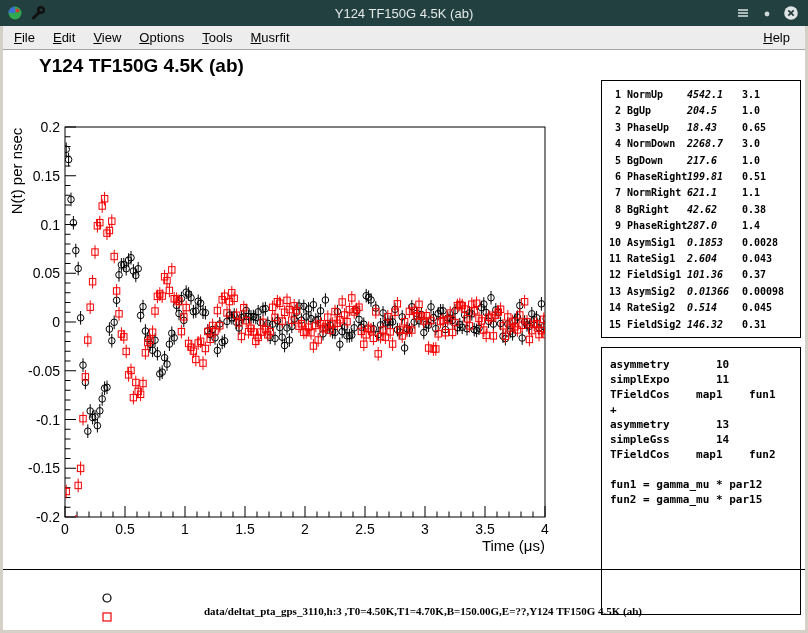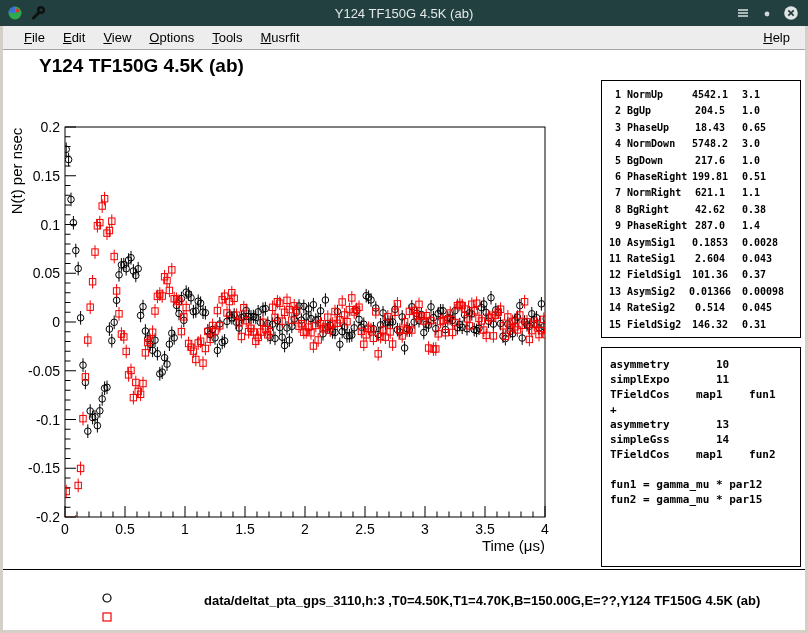--- a/index.html
+++ b/index.html
@@ -11,48 +11,48 @@
   #titlebar .tb-icon{width:16px;height:16px;margin-left:7px;display:inline-block;}
   #tb-title{position:absolute;left:0;right:0;text-align:center;font-size:13px;color:#e4e8e8;
             pointer-events:none;}
   #tb-controls{margin-left:auto;display:flex;align-items:center;gap:8px;margin-right:9px;}
   #tb-controls .tb-btn{width:16px;height:16px;cursor:pointer;}
   
   #frame{position:absolute;top:26px;left:0;right:0;bottom:0;border:3px solid #d4d0c8;
          border-top:none;background:#fff;}
   
   #menubar{position:absolute;top:0;left:0;right:0;height:23px;background:#ededed;
-           border-bottom:1px solid #a5a5a5;display:flex;align-items:center;padding-left:12px;
+           border-bottom:1px solid #a5a5a5;display:flex;align-items:center;padding-left:2px;
            font-size:13px;color:#000;}
   .menu-item{padding:3px 9px;cursor:default;}
   #menu-help{margin-left:auto;margin-right:6px;}
   
   #canvas{position:absolute;top:24px;left:0;right:0;bottom:0;background:#fff;}
   #pad-title{position:absolute;left:36px;top:5px;font-size:19px;font-weight:bold;color:#000;}
   #plot-svg{position:absolute;left:0;top:0;width:600px;height:520px;
             font-family:"Liberation Sans",sans-serif;}
   
   .pbox{position:absolute;left:598px;width:200px;border:1px solid #000;background:#fff;
         box-sizing:border-box;}
   #param-box{top:30px;height:258px;padding-top:6px;}
   .prow{display:flex;font:bold 10px "DejaVu Sans Mono",monospace;line-height:16.4px;
         padding-left:6px;white-space:pre;}
   .p-idx{width:13px;text-align:right;}
   .p-name{margin-left:6px;width:60px;}
-  .p-val{width:46px;text-align:center;}
+  .p-val{width:46px;text-align:left;font-style:italic;}
   .p-err{margin-left:9px;}
-  #theory-box{top:297px;height:220px;margin:0;padding:9px 0 0 8px;
+  #theory-box{top:297px;height:268px;margin:0;padding:9px 0 0 8px;
               font:bold 11px "DejaVu Sans Mono",monospace;line-height:15px;color:#000;}
   
   #footer-sep{position:absolute;left:0;right:0;top:519px;height:0;border-top:1px solid #000;}
   #fit-status{position:absolute;left:13px;top:524px;font-weight:bold;font-size:10px;color:#000;}
   .legend-row{position:absolute;left:0;right:0;height:16px;}
   .legend-row svg{position:absolute;left:97px;top:0;}
-  .legend-row .legend-text{position:absolute;left:201px;top:2px;font-weight:bold;
-                           font-size:13px;color:#000;}
+  .legend-row .legend-text{position:absolute;left:201px;top:14px;font-weight:bold;
+                           font-size:11px;color:#000;font-family:Liberation Serif, serif;}
   u{text-decoration:underline;}
 </style>
 </head>
 <body>
 
 <div id="window">
 
   <div id="titlebar">
     <span class="tb-icon">
       <svg viewBox="0 0 16 16" width="16" height="16">
@@ -1026,21 +1026,21 @@
             <rect x="537.5999999999999" y="266.07312723396063" width="6.4" height="6.4"></rect>
             <line x1="543.2" y1="277.81097889080246" x2="543.2" y2="291.46097889080244"></line>
             <rect x="540" y="281.43597889080246" width="6.4" height="6.4"></rect>
           </g>
         </svg>
 
       <div class="pbox" id="param-box">
           <div class="prow"><span class="p-idx">1</span><span class="p-name">NormUp</span><span class="p-val">4542.1</span><span class="p-err">3.1</span></div>
           <div class="prow"><span class="p-idx">2</span><span class="p-name">BgUp</span><span class="p-val">204.5</span><span class="p-err">1.0</span></div>
           <div class="prow"><span class="p-idx">3</span><span class="p-name">PhaseUp</span><span class="p-val">18.43</span><span class="p-err">0.65</span></div>
-          <div class="prow"><span class="p-idx">4</span><span class="p-name">NormDown</span><span class="p-val">5748.2</span><span class="p-err">3.0</span></div>
+          <div class="prow"><span class="p-idx">4</span><span class="p-name">NormDown</span><span class="p-val">2268.7</span><span class="p-err">3.0</span></div>
           <div class="prow"><span class="p-idx">5</span><span class="p-name">BgDown</span><span class="p-val">217.6</span><span class="p-err">1.0</span></div>
           <div class="prow"><span class="p-idx">6</span><span class="p-name">PhaseRight</span><span class="p-val">199.81</span><span class="p-err">0.51</span></div>
           <div class="prow"><span class="p-idx">7</span><span class="p-name">NormRight</span><span class="p-val">621.1</span><span class="p-err">1.1</span></div>
           <div class="prow"><span class="p-idx">8</span><span class="p-name">BgRight</span><span class="p-val">42.62</span><span class="p-err">0.38</span></div>
           <div class="prow"><span class="p-idx">9</span><span class="p-name">PhaseRight</span><span class="p-val">287.0</span><span class="p-err">1.4</span></div>
           <div class="prow"><span class="p-idx">10</span><span class="p-name">AsymSig1</span><span class="p-val">0.1853</span><span class="p-err">0.0028</span></div>
           <div class="prow"><span class="p-idx">11</span><span class="p-name">RateSig1</span><span class="p-val">2.604</span><span class="p-err">0.043</span></div>
           <div class="prow"><span class="p-idx">12</span><span class="p-name">FieldSig1</span><span class="p-val">101.36</span><span class="p-err">0.37</span></div>
           <div class="prow"><span class="p-idx">13</span><span class="p-name">AsymSig2</span><span class="p-val">0.01366</span><span class="p-err">0.00098</span></div>
           <div class="prow"><span class="p-idx">14</span><span class="p-name">RateSig2</span><span class="p-val">0.514</span><span class="p-err">0.045</span></div>

